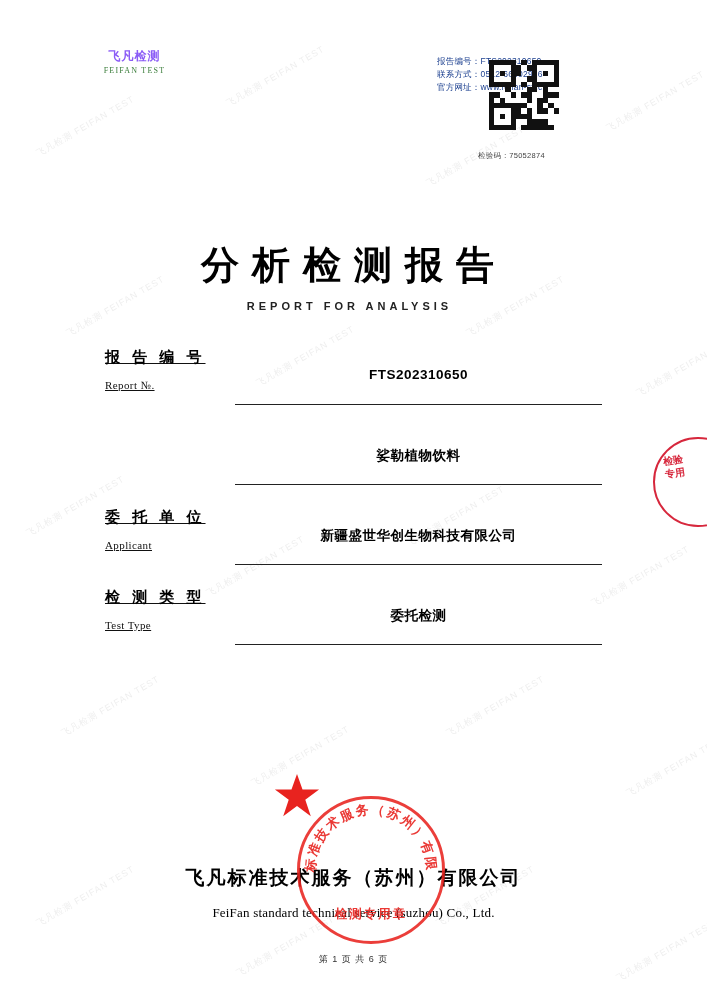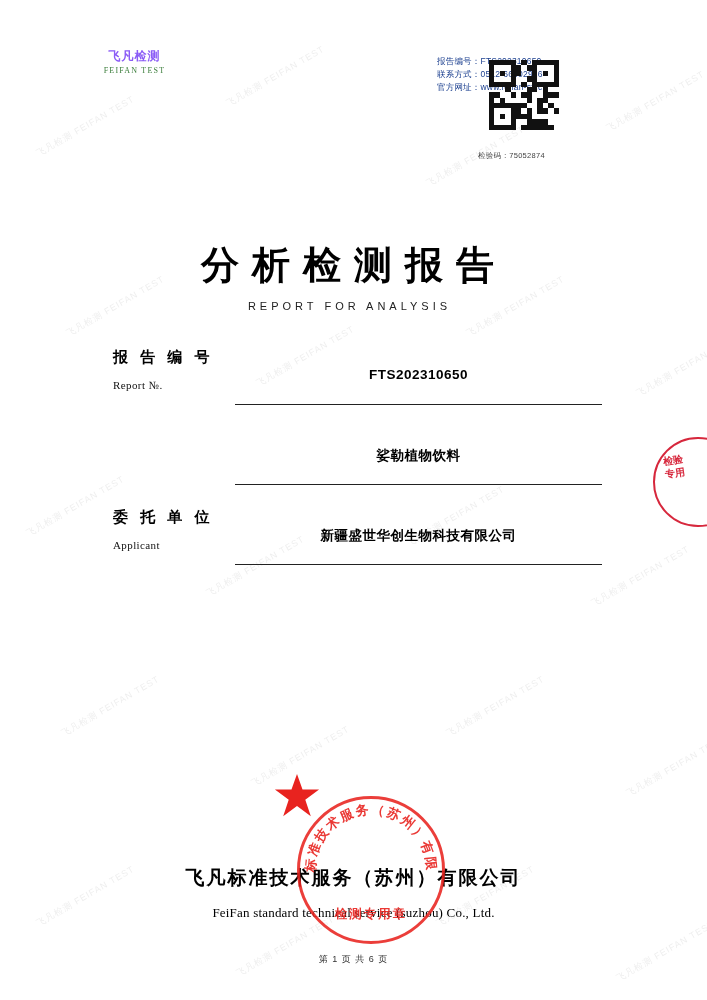--- a/index.html
+++ b/index.html
@@ -125,43 +125,44 @@
     font-size: 38px;
     font-weight: bold;
     letter-spacing: 13px;
     color: #000;
     text-indent: 13px;
   }
   .title-en {
     margin-top: 9px;
     font-family: "Liberation Sans", sans-serif;
     font-size: 11px;
-    font-weight: normal;
+    font-weight: bold;
     letter-spacing: 4px;
     color: #222;
     text-indent: 4px;
   }
 
   
   .fields {
     position: absolute;
     top: 348px;
     left: 105px;
     width: 497px;
     z-index: 2;
   }
   .field {
     position: relative;
     height: 80px;
   }
   .field-labels {
     position: absolute;
-    left: 8px;
+    left: 0;
     top: 0;
     width: 140px;
+    text-decoration: underline;
   }
   .f-cn {
     font-family: "Liberation Sans", sans-serif;
     font-size: 15px;
     font-weight: bold;
     letter-spacing: 4px;
     color: #000;
     white-space: nowrap;
   }
   .f-en {
@@ -535,20 +536,29 @@
   <div class="field">
     <div class="field-labels">
       <div class="f-cn">委 托 单 位</div>
       <div class="f-en">Applicant</div>
     </div>
     <div class="field-value">
       <span>新疆盛世华创生物科技有限公司</span>
     </div>
   </div>
 
+  <div class="field">
+    <div class="field-labels">
+      <div class="f-cn">检 测 类 型</div>
+      <div class="f-en">Test Type</div>
+    </div>
+    <div class="field-value">
+      <span>委托检测</span>
+    </div>
+  </div>
 
 </div>
 
 <div class="side-seal">
   <div class="ss-text">检验专用</div>
 </div>
 
 <div class="seal">
   <div class="seal-ring"></div>
   <svg viewBox="0 0 148 148" width="148" height="148" aria-hidden="true">

